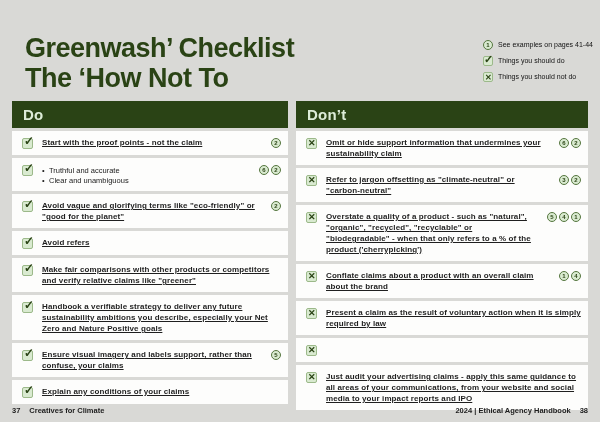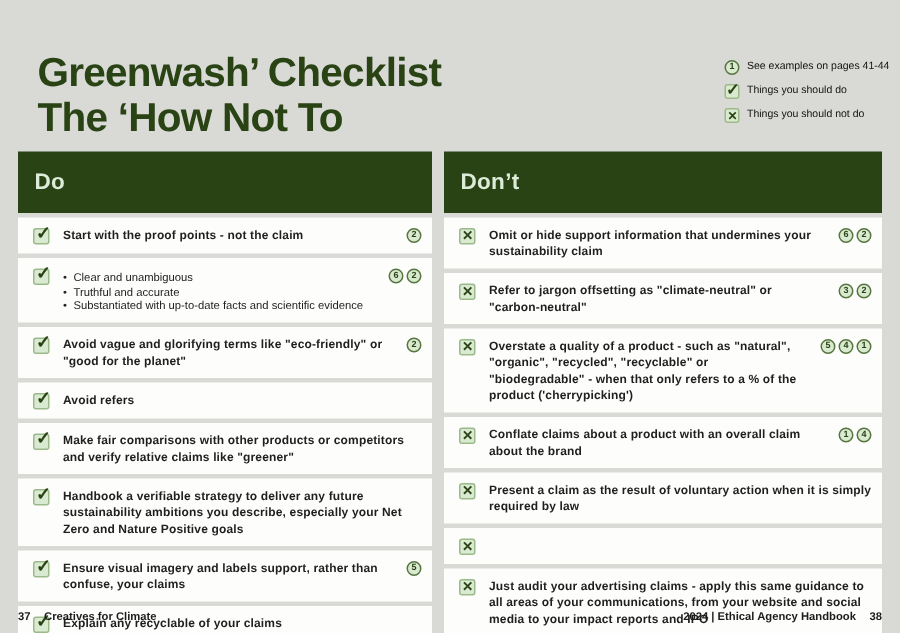--- a/index.html
+++ b/index.html
@@ -53,39 +53,39 @@
   .main{
     position:absolute;left:12px;top:101px;width:576px;
     display:flex;gap:8px;
   }
   .column{display:flex;flex-direction:column;}
   .column.do{width:276px;}
   .column.dont{width:292px;}
   .col-header{
     background:var(--dark-green);color:var(--header-text);
     font-size:15px;font-weight:bold;letter-spacing:0.2px;
-    height:41px;display:flex;align-items:center;padding-left:11px;
+    height:27px;display:flex;align-items:center;padding-left:11px;
     margin-bottom:3px;
   }
   .rows{display:flex;flex-direction:column;gap:3px;}
   .row{
     background:var(--card);
     display:flex;align-items:flex-start;gap:9px;
     padding:6px 7px 6px 10px;
   }
   .row .check-cell{
     width:11px;height:11px;border-radius:2px;
     border:1px solid #9cb98a;background:var(--light-green);
     position:relative;flex:0 0 auto;margin-top:1px;
   }
   .row .check-cell .glyph{position:absolute;color:var(--dark-green);font-weight:bold;}
   .row .check-cell .glyph.check{font-size:12px;left:1px;top:-5px;}
   .row .check-cell .glyph.cross{font-size:9px;left:1px;top:-1px;}
   .row .content{flex:1 1 auto;}
-  .row-title{font-size:8px;font-weight:bold;line-height:11px;letter-spacing:0.1px;}
+  .row-title{font-size:8px;font-weight:bold;line-height:11px;letter-spacing:0.1px;text-decoration:underline;}
   .bullets{list-style:none;margin-top:2px;}
   .bullets li{
     font-size:7.5px;line-height:9.5px;padding-left:7px;position:relative;color:#222;
   }
   .bullets li::before{content:"•";position:absolute;left:0;top:0;}
   .badges{display:flex;gap:2px;flex:0 0 auto;margin-top:1px;}
   .badge{
     width:10px;height:10px;border-radius:50%;
     border:1px solid var(--badge-border);background:var(--light-green);
     color:var(--dark-green);font-size:6px;font-weight:bold;
@@ -140,23 +140,22 @@
           <div class="badges">
             <span class="badge">2</span>
           </div>
         </article>
         <article class="row">
           <span class="check-cell">
             <span class="glyph check">✓</span>
           </span>
           <div class="content">
             <ul class="bullets">
+              <li>Truthful and accurate</li>
               <li>Clear and unambiguous</li>
-              <li>Truthful and accurate</li>
-              <li>Substantiated with up-to-date facts and scientific evidence</li>
             </ul>
           </div>
           <div class="badges">
             <span class="badge">6</span>
             <span class="badge">2</span>
           </div>
         </article>
         <article class="row">
           <span class="check-cell">
             <span class="glyph check">✓</span>
@@ -201,21 +200,21 @@
           </div>
           <div class="badges">
             <span class="badge">5</span>
           </div>
         </article>
         <article class="row">
           <span class="check-cell">
             <span class="glyph check">✓</span>
           </span>
           <div class="content">
-            <div class="row-title">Explain any recyclable of your claims</div>
+            <div class="row-title">Explain any conditions of your claims</div>
           </div>
         </article>
       </div>
     </section>
     <section class="column dont">
       <div class="col-header">Don’t</div>
       <div class="rows">
         <article class="row">
           <span class="check-cell">
             <span class="glyph cross">✕</span>

